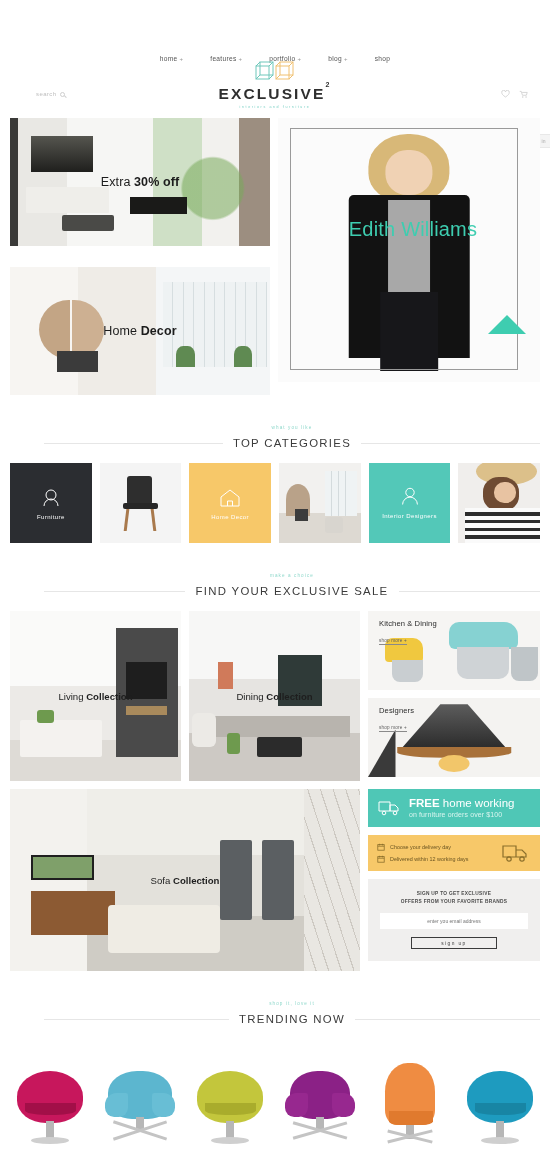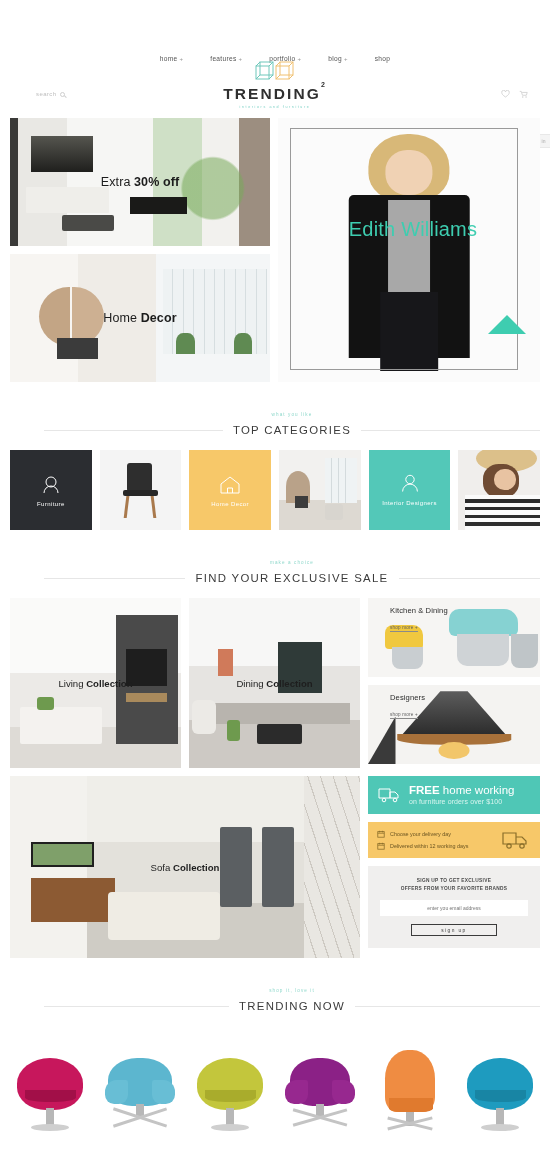--- a/index.html
+++ b/index.html
@@ -63,21 +63,21 @@
   .side-tab {
     position: absolute; right: 0; top: 88px;
     width: 14px; height: 14px; background: #f4f4f4;
     border: 1px solid #e8e8e8; border-right: 0;
     display: flex; align-items: center; justify-content: center;
     font-size: 5px; color: #aaa;
   }
 
   
   .hero { display: flex; gap: 8px; padding: 0 10px; margin-top: 4px; }
-  .hero-left { display: flex; flex-direction: column; gap: 8px; width: 260px; }
+  .hero-left { display: flex; flex-direction: column; gap: 21px; width: 260px; }
   .hero-tile {
     position: relative; height: 128px; overflow: hidden;
     display: flex; align-items: center; justify-content: center;
   }
   .hero-caption {
     position: relative; z-index: 3; font-size: 12.5px; color: #1c1c1c;
     letter-spacing: .1px;
   }
   .hero-caption b { font-weight: 700; }
   .hero-right {
@@ -140,21 +140,21 @@
   .sale-cap {
     position: relative; z-index: 3; font-size: 9.6px; color: #1e1e1e;
   }
   .sale-cap b { font-weight: 700; }
   .col-left { flex: 1; display: flex; gap: 8px; }
   .col-right { width: 172px; display: flex; flex-direction: column; gap: 8px; }
 
   .promo-tile {
     position: relative; height: 79px; overflow: hidden; background: #f0efee;
   }
-  .promo-txt { position: absolute; left: 22px; top: 8px; z-index: 4; }
+  .promo-txt { position: absolute; left: 11px; top: 8px; z-index: 4; }
   .promo-title { font-size: 7.6px; color: #2b2b2b; letter-spacing: .1px; }
   .promo-link {
     font-size: 4.6px; color: #5d5d5d; margin-top: 2px; letter-spacing: .2px;
     border-bottom: .6px solid #8a8a8a; display: inline-block; padding-bottom: 1px;
   }
 
   
   .delivery-band {
     height: 38px; background: #4fc7b6; color: #fff;
     display: flex; align-items: center; gap: 7px; padding: 0 10px;
@@ -211,21 +211,21 @@
         <rect x="8" y="2" width="13" height="13"></rect>
         <path d="M4 6 L8 2 M17 6 L21 2 M17 19 L21 15 M4 19 L8 15"></path>
       </g>
       <g fill="none" stroke="#f0c070" stroke-width="1">
         <rect x="24" y="6" width="13" height="13"></rect>
         <rect x="28" y="2" width="13" height="13"></rect>
         <path d="M24 6 L28 2 M37 6 L41 2 M37 19 L41 15 M24 19 L28 15"></path>
       </g>
     </svg>
     <div class="brand-name">
-      <span>TRENDING</span><sup>2</sup>
+      <span>EXCLUSIVE</span><sup>2</sup>
     </div>
     <div class="brand-tag">interiors and furniture</div>
   </div>
 
   <div class="header-icons">
     <svg class="hicon" viewBox="0 0 12 10">
       <path d="M6 9 C2 6.5 1 4.5 1 3 A2 2 0 0 1 6 2.2 A2 2 0 0 1 11 3 C11 4.5 10 6.5 6 9Z" fill="none" stroke="#8a8a8a" stroke-width="1"></path>
     </svg>
     <svg class="hicon" viewBox="0 0 12 10">
       <path d="M1 1.5 h2 l1.6 5.2 h5.2 l1.2-3.8 H4.2" fill="none" stroke="#8a8a8a" stroke-width="1"></path>

